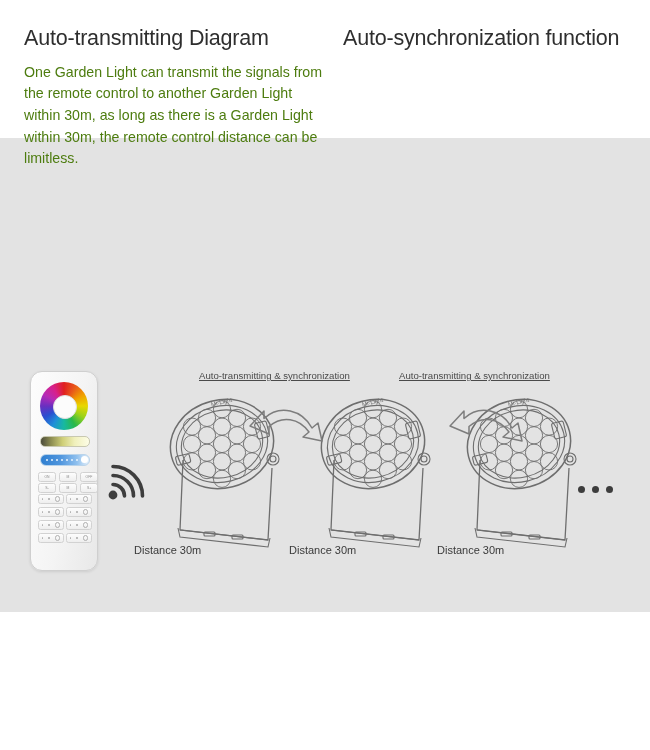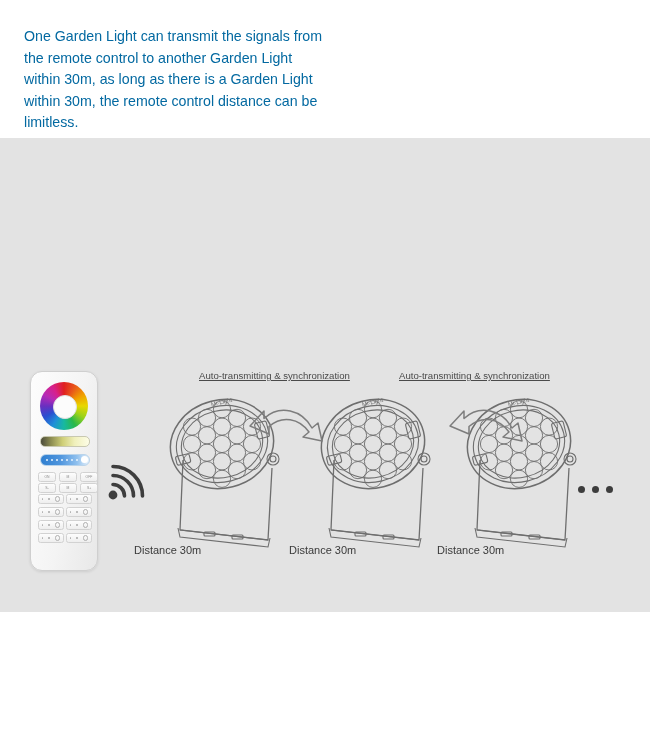--- a/index.html
+++ b/index.html
@@ -24,21 +24,21 @@
     font-size:21.5px;
     font-weight:400;
     color:#2e2e2e;
     letter-spacing:-0.2px;
     white-space:nowrap;
     margin:0 0 10px 0;
     line-height:1.2;
   }
   .body-text{
     font-size:14.2px;
-    color:#0369a1;
+    color:#4d7c0f;
     line-height:1.52;
     margin:0;
   }
   
   .scene{position:absolute;left:0;top:0;width:650px;height:750px;pointer-events:none;}
   .scene *{pointer-events:auto;}
   
   .remote{
     position:absolute;left:30px;top:371px;
     width:66px;height:198px;
@@ -102,24 +102,26 @@
   .ellipsis span{width:7px;height:7px;border-radius:50%;background:#3d3d3d;display:block;}
   .lamp{position:absolute;}
   .arrow{position:absolute;}
 </style>
 </head>
 <body>
 
 <div class="panel"></div>
 
 <div class="col col-left">
+  <h2 class="heading">Auto-transmitting Diagram</h2>
   <p class="body-text">One Garden Light can transmit the signals from the remote control to another Garden Light within 30m, as long as there is a Garden Light within 30m, the remote control distance can be limitless.</p>
 </div>
 
 <div class="col col-right">
+  <h2 class="heading">Auto-synchronization function</h2>
 </div>
 
 <div class="scene">
 
   <div class="remote">
     <div class="color-wheel"></div>
     <div class="bright-slider"></div>
     <div class="temp-slider">
       <span class="dot" style="left:5px"></span>
         <span class="dot" style="left:10px"></span>

